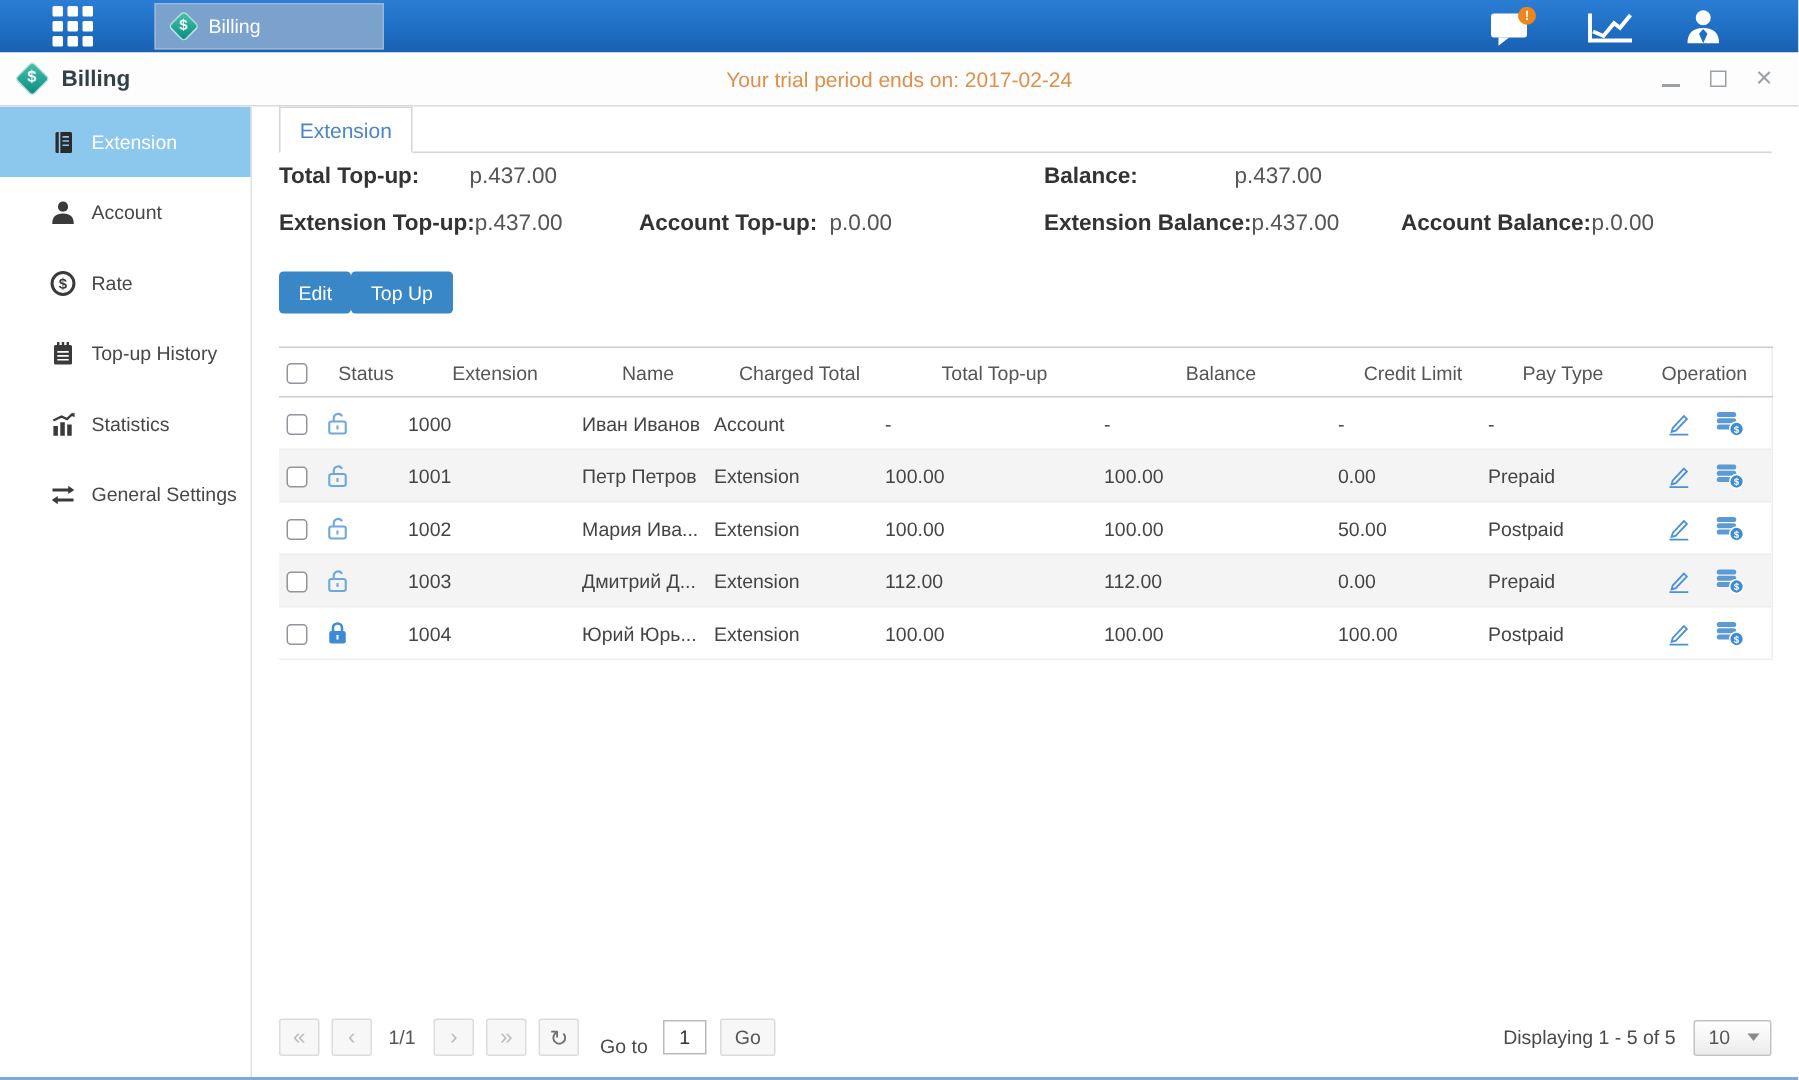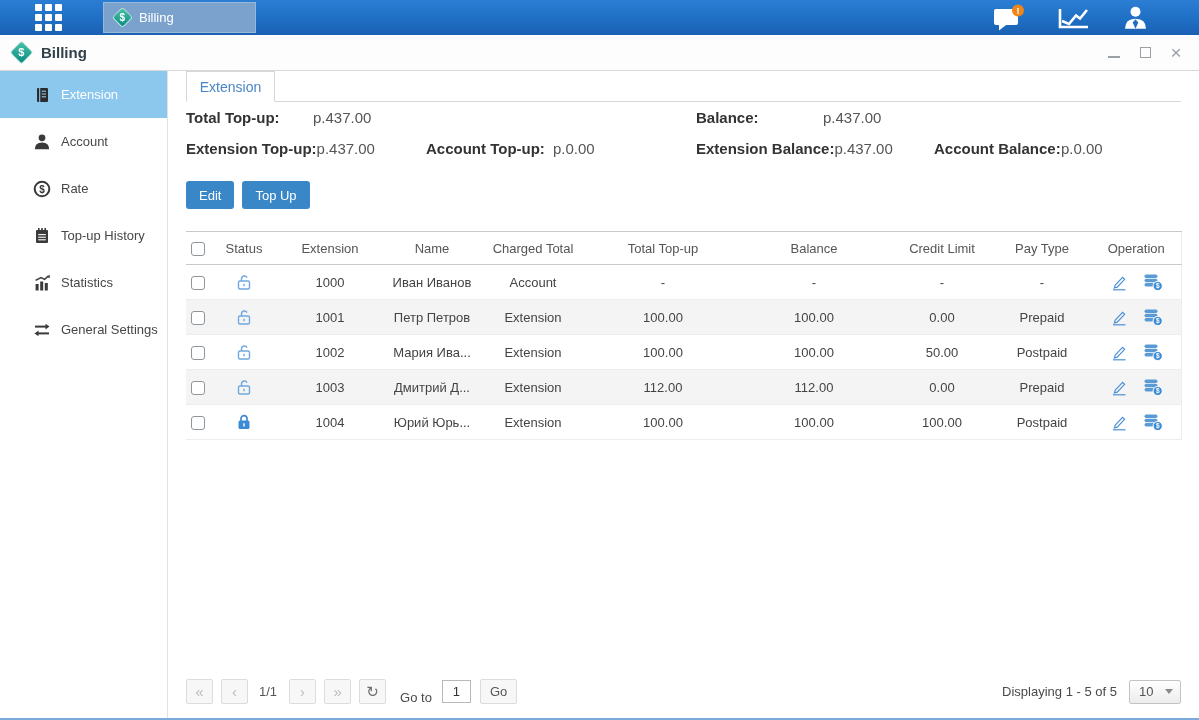--- a/index.html
+++ b/index.html
@@ -42,27 +42,27 @@
   .tabstrip{height:31px;border-bottom:1px solid #d6d6d6;display:flex;flex-shrink:0}
   .tab{min-width:89px;padding:0 12px;height:31px;border:1px solid #d6d6d6;border-bottom:1px solid #fff;margin-bottom:-1px;background:#fff;display:flex;align-items:center;justify-content:center;color:#4a86c6;font-size:14px;cursor:pointer;z-index:1}
 
   
   .summary{display:grid;grid-template-columns:240px 270px 238px 1fr;font-size:15px}
   .sum-cell{height:31px;display:flex;align-items:center}
   .sum-label{font-weight:bold;color:#333;min-width:127px;display:inline-block}
   .sum-value{color:#555}
 
   
-  .toolbar{margin-top:17px;display:flex;gap:8px}
+  .toolbar{margin-top:17px;display:flex;}
   .btn-primary{background:#3a87c8;color:#fff;border:none;height:28px;padding:0 13px;font-size:13px;border-radius:3px;cursor:pointer;font-family:inherit}
 
   
   .grid-table{margin-top:22px;border-collapse:collapse;table-layout:fixed;width:100%;font-size:13px;border-right:1px solid #ededed}
   .grid-table th{height:33px;font-weight:normal;color:#555;border-top:1px solid #c9c9c9;border-bottom:1px solid #c9c9c9;text-align:center}
-  .grid-table td{height:35px;color:#444;text-align:center;border-bottom:1px solid #ededed;overflow:hidden;white-space:nowrap}
+  .grid-table td{height:35px;color:#444;border-bottom:1px solid #ededed;overflow:hidden;white-space:nowrap}
   .grid-table tbody tr:nth-child(even){background:#f4f4f4}
   .col-check{text-align:left !important;padding-left:5px}
   .checkbox{width:14px;height:14px;border:1px solid #8f969c;border-radius:3px;background:#fff;display:inline-block;cursor:pointer;vertical-align:middle}
   .op-icons{display:flex;justify-content:center;align-items:center;gap:15px}
   .icon-btn{cursor:pointer;display:inline-flex}
   .status-wrap{display:inline-flex;cursor:pointer;vertical-align:middle}
 
   
   .pager{margin-top:auto;padding:10px 0 13px;display:flex;align-items:center;font-size:13px;color:#4a4a4a;flex-shrink:0}
   .pg-btn{width:27px;height:25px;border:1px solid #dcdcdc;background:#f7f7f7;border-radius:2px;display:flex;align-items:center;justify-content:center;color:#bcbcbc;font-size:15px;margin-right:8px;cursor:pointer;flex-shrink:0}
@@ -124,20 +124,21 @@
     </div>
   </div>
 
   <div class="titlebar">
     <div class="title-group">
       <span class="diamond lg">
           <span>$</span>
         </span>
       <span class="title-text">Billing</span>
     </div>
+    <div class="trial">Your trial period ends on: 2017-02-24</div>
     <div class="win-controls">
       <span class="wc">
           <span class="wc-min"></span>
         </span>
       <span class="wc">
           <span class="wc-max"></span>
         </span>
       <span class="wc wc-close">×</span>
     </div>
   </div>

